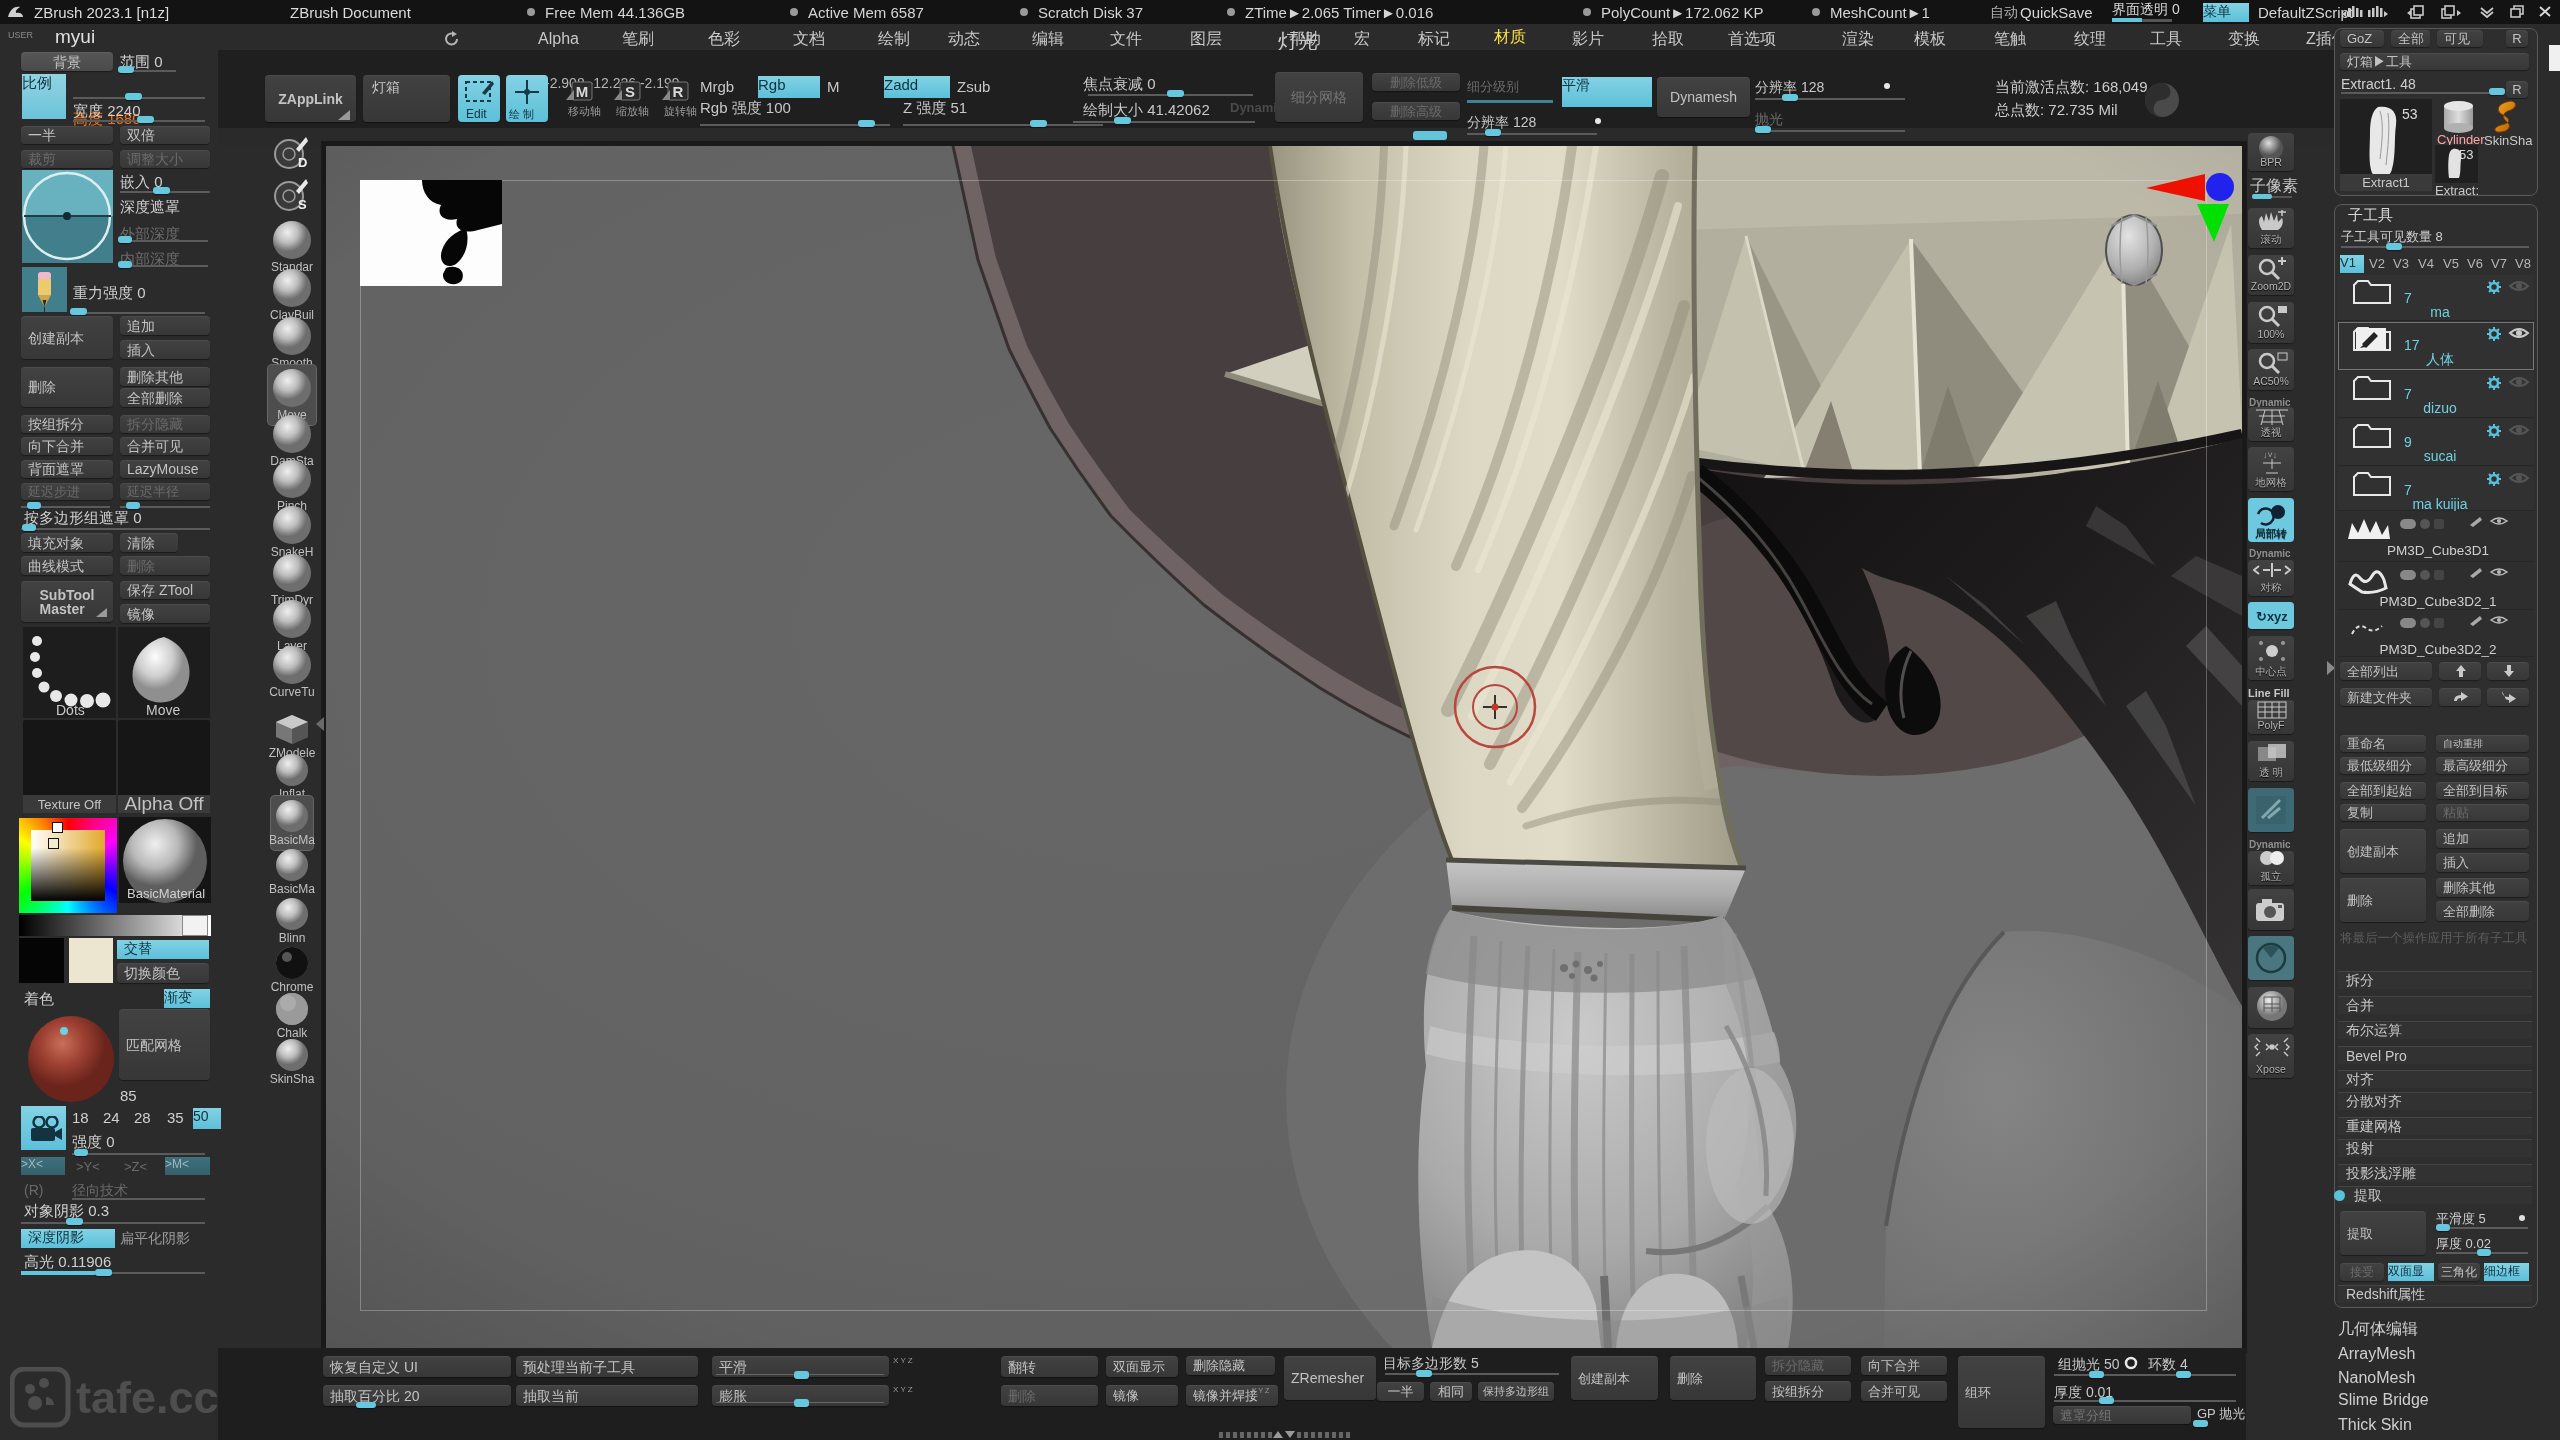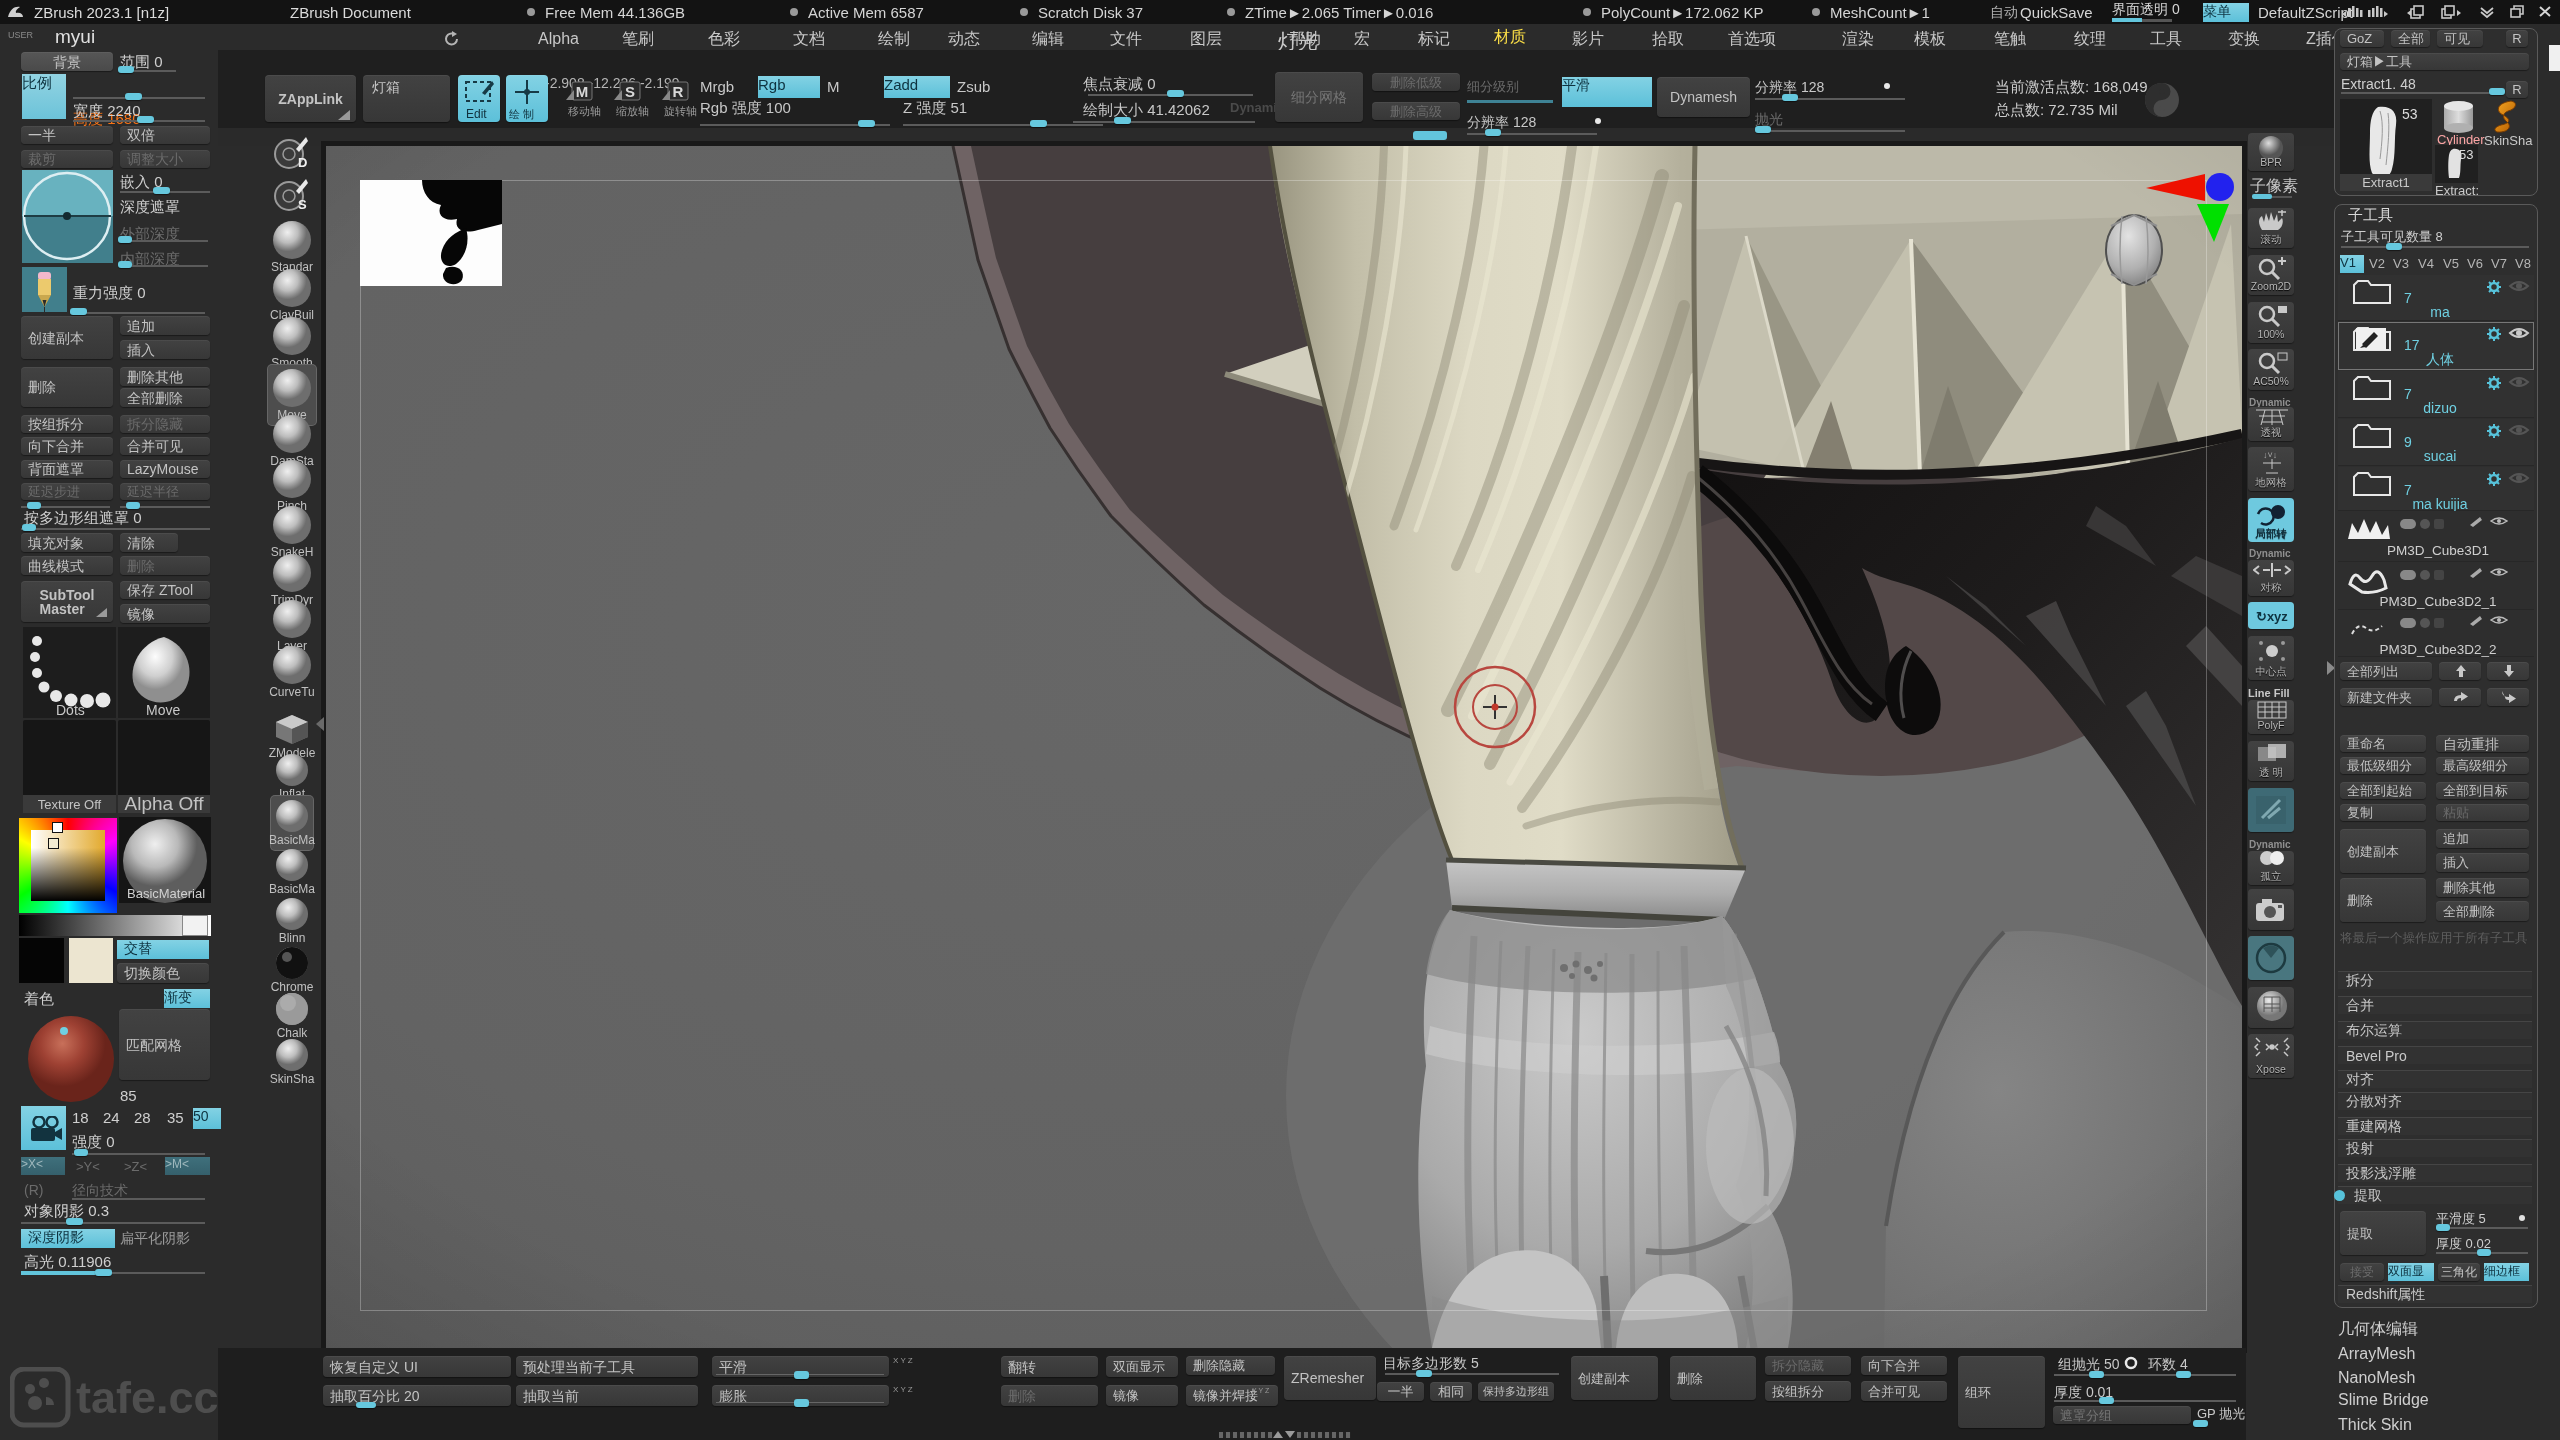--- a/index.html
+++ b/index.html
@@ -1101,21 +1101,21 @@
 <div class="b bl" style="left:2340px;top:688px;width:92px;height:18px;font-size:13px;">新建文件夹</div>
 <div class="b" style="left:2439px;top:688px;width:42px;height:18px;font-size:12px;"></div>
 <svg style="left:2452px;top:691px" width="18" height="12">
     <path d="M2 10 Q2 4 9 4 L9 1 L16 5.5 L9 10 L9 7 Q5 7 5 10 Z" fill="#c9c9c9"></path>
   </svg>
 <div class="b" style="left:2487px;top:688px;width:42px;height:18px;font-size:12px;"></div>
 <svg style="left:2500px;top:691px" width="18" height="12">
     <path d="M2 2 Q2 8 9 8 L9 5 L16 9.5 L9 14 L9 11 Q5 11 5 8 Z" fill="#c9c9c9" transform="translate(0,-2)"></path>
   </svg>
 <div class="b bl" style="left:2340px;top:735px;width:86px;height:17px;font-size:13px;">重命名</div>
-<div class="b bl" style="left:2436px;top:735px;width:93px;height:17px;font-size:14px;">自动重排</div>
+<div class="b bl" style="left:2436px;top:735px;width:93px;height:17px;font-size:10px;">自动重排</div>
 <div class="b bl" style="left:2340px;top:757px;width:86px;height:17px;font-size:13px;">最低级细分</div>
 <div class="b bl" style="left:2436px;top:757px;width:93px;height:17px;font-size:13px;">最高级细分</div>
 <div class="b bl" style="left:2340px;top:782px;width:86px;height:17px;font-size:13px;">全部到起始</div>
 <div class="b bl" style="left:2436px;top:782px;width:93px;height:17px;font-size:13px;">全部到目标</div>
 <div class="b bl" style="left:2340px;top:804px;width:86px;height:17px;font-size:13px;">复制</div>
 <div class="b bl dim" style="left:2436px;top:804px;width:93px;height:17px;font-size:13px;">粘贴</div>
 <div class="b bl" style="left:2340px;top:829px;width:86px;height:44px;font-size:13px;">创建副本</div>
 <div class="b bl" style="left:2436px;top:829px;width:93px;height:19px;font-size:13px;">追加</div>
 <div class="b bl" style="left:2436px;top:853px;width:93px;height:19px;font-size:13px;">插入</div>
 <div class="b bl" style="left:2340px;top:878px;width:86px;height:44px;font-size:13px;">删除</div>

